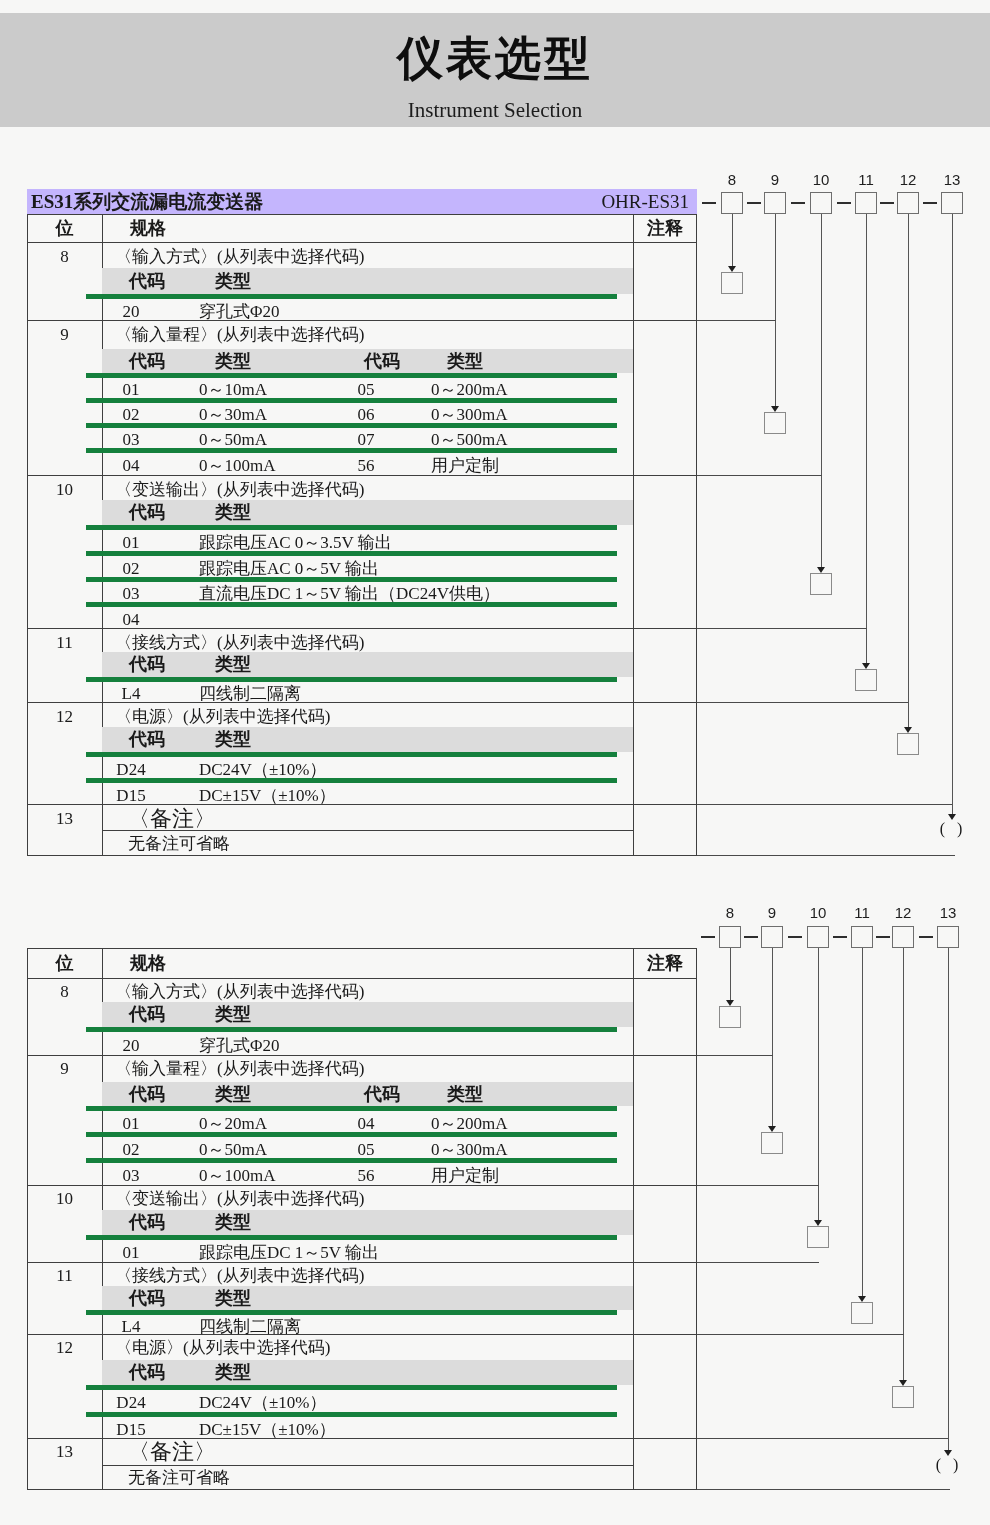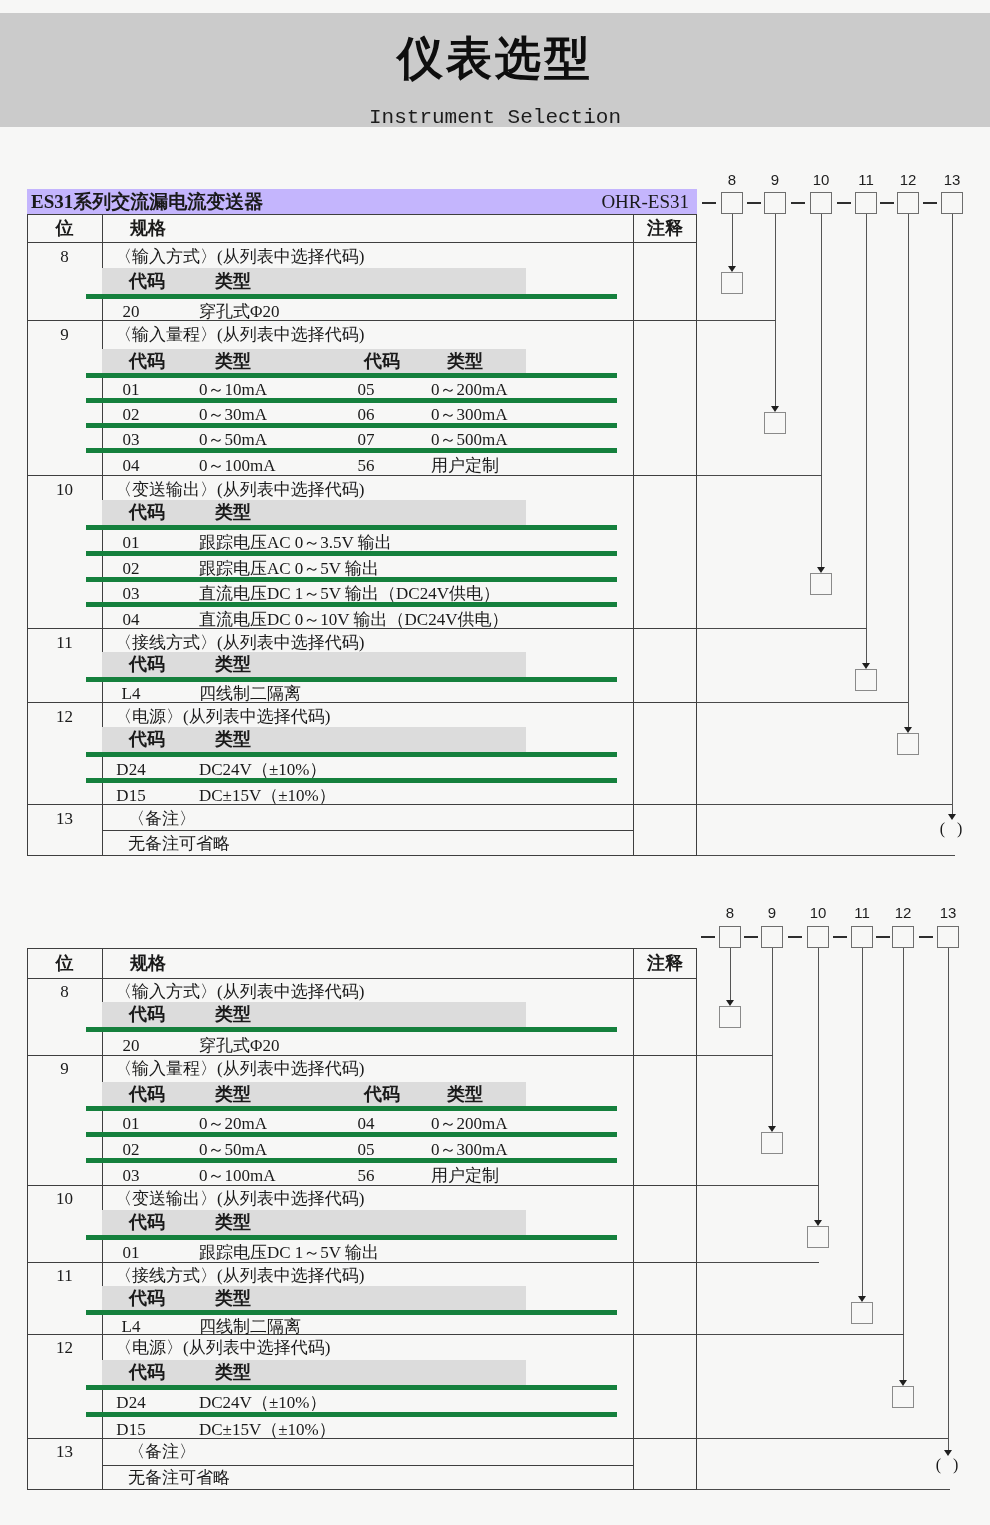--- a/index.html
+++ b/index.html
@@ -2,33 +2,33 @@
 <html><head>
 <meta charset="utf-8">
 <style>
   *{margin:0;padding:0;box-sizing:border-box}
   html,body{background:#f7f7f6}
   body{width:990px;height:1525px;position:relative;overflow:hidden;
        font-family:"Liberation Serif","DejaVu Serif",serif;color:#1a1a1a}
   .banner{position:absolute;left:0;top:13px;width:990px;height:114px;background:#cbcbcb;text-align:center}
   .banner-title{font-family:"Liberation Sans","DejaVu Sans",sans-serif;font-weight:bold;font-size:46px;
                 letter-spacing:3px;padding-top:15px;color:#0e0e0e}
-  .banner-sub{font-family:Liberation Mono, monospace;font-size:21px;color:#1c1c1c;margin-top:16px}
+  .banner-sub{font-family:Liberation Serif, serif;font-size:21px;color:#1c1c1c;margin-top:8px}
   .tbl{position:absolute;left:27px;width:670px}
   .titlebar{position:absolute;left:0;top:0;width:670px;background:#c4b5fd}
   .tbl-title{position:absolute;left:4px;top:0;font-weight:bold;font-size:19px;white-space:nowrap}
   .tbl-model{position:absolute;right:8px;top:0;font-weight:normal;font-size:19px;white-space:nowrap}
   .hl{position:absolute;height:1px;background:#3f3f3f}
   .vl{position:absolute;width:1px;background:#3f3f3f}
   .hdr{position:absolute;font-weight:bold;font-size:18px;white-space:nowrap}
   .posn{position:absolute;left:0;width:75px;text-align:center;font-size:17px}
   .sub{position:absolute;left:88px;font-size:17px;white-space:nowrap}
-  .sub13{position:absolute;left:101px;font-size:17px;white-space:nowrap}
+  .sub13{position:absolute;left:101px;font-size:22px;white-space:nowrap}
   .note{position:absolute;left:101px;font-size:17px;white-space:nowrap}
-  .band{position:absolute;left:75px;width:424px;background:#dcdcdc}
+  .band{position:absolute;left:75px;width:531px;background:#dcdcdc}
   .band span{font-weight:bold;font-size:18px}
   .row{position:absolute;left:59px;width:531px;border-top:5px solid #15803d}
   .row span{font-size:17px}
   .c1{position:absolute;left:0;top:0;width:90px;text-align:center}
   .c2{position:absolute;left:113px;top:0;white-space:nowrap}
   .c3{position:absolute;left:235px;top:0;width:90px;text-align:center}
   .c4{position:absolute;left:345px;top:0;white-space:nowrap}
   .dnum{position:absolute;width:24px;text-align:center;font-size:15px;color:#1e1e1e;
         font-family:"Liberation Sans","DejaVu Sans",sans-serif}
   .dbox{position:absolute;width:22px;height:22px;border:1px solid #6e6e6e;background:#f7f7f6}
@@ -129,21 +129,20 @@
   <div class="row" style="top:362px;height:26px;line-height:25px">
     <span class="c1">02</span>
     <span class="c2">跟踪电压AC 0～5V 输出</span>
   </div>
   <div class="row" style="top:388px;height:25px;line-height:24px">
     <span class="c1">03</span>
     <span class="c2">直流电压DC 1～5V 输出（DC24V供电）</span>
   </div>
   <div class="row" style="top:413px;height:26px;line-height:25px">
     <span class="c1">04</span>
-    <span class="c2">直流电压DC 0～10V 输出（DC24V供电）</span>
   </div>
 
   <div class="posn" style="top:442px;height:24px;line-height:24px">11</div>
   <div class="sub" style="top:442px;height:24px;line-height:24px">〈接线方式〉(从列表中选择代码)</div>
   <div class="band" style="top:463px;height:25px;line-height:25px">
     <span class="c1">代码</span>
     <span class="c2">类型</span>
   </div>
   <div class="row" style="top:488px;height:25px;line-height:24px">
     <span class="c1">L4</span>

